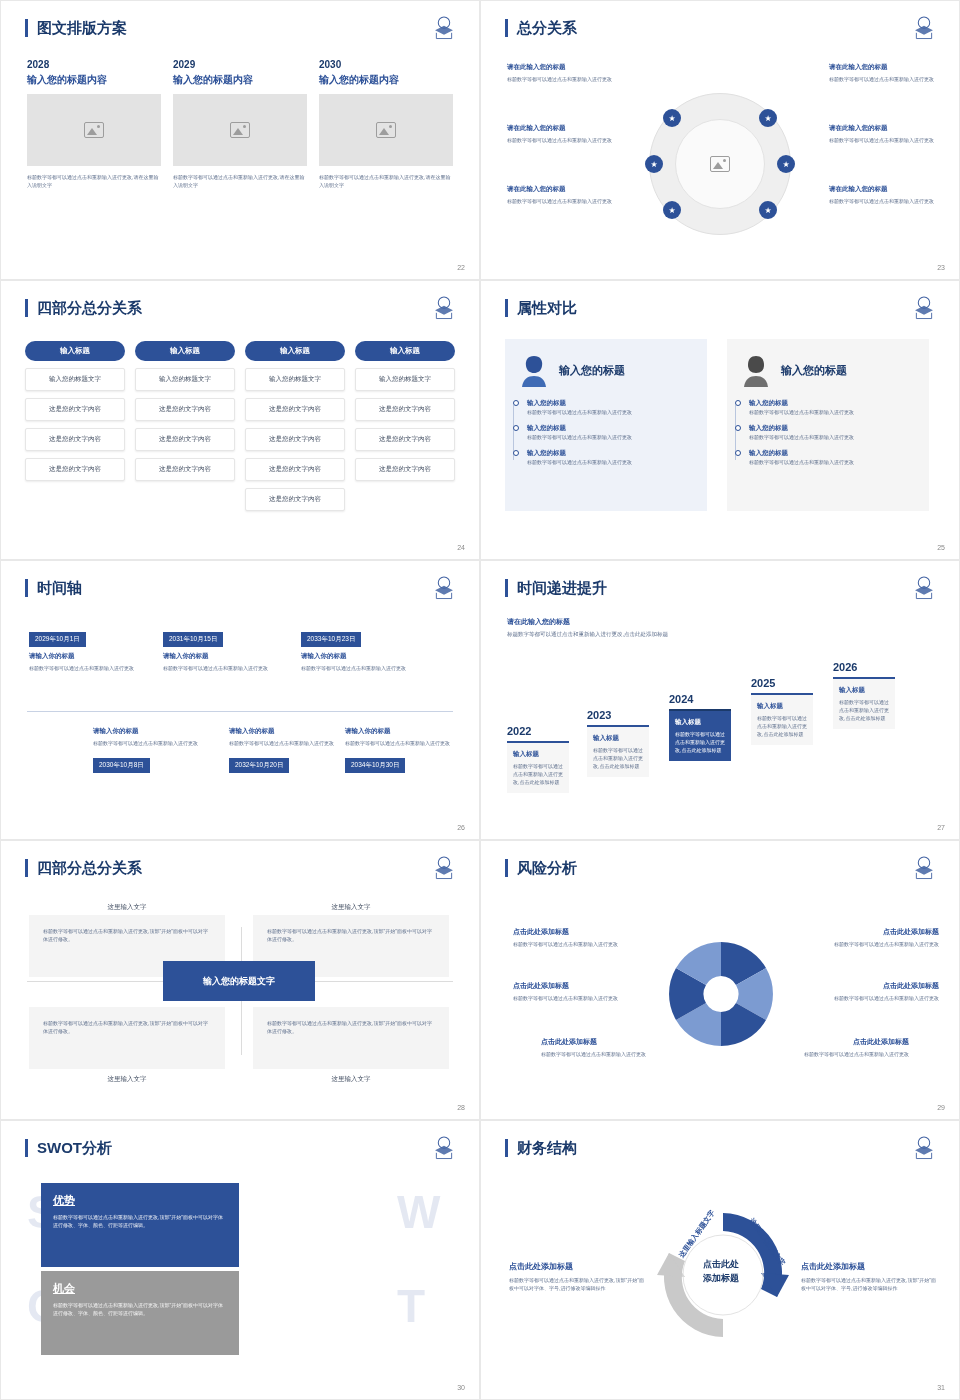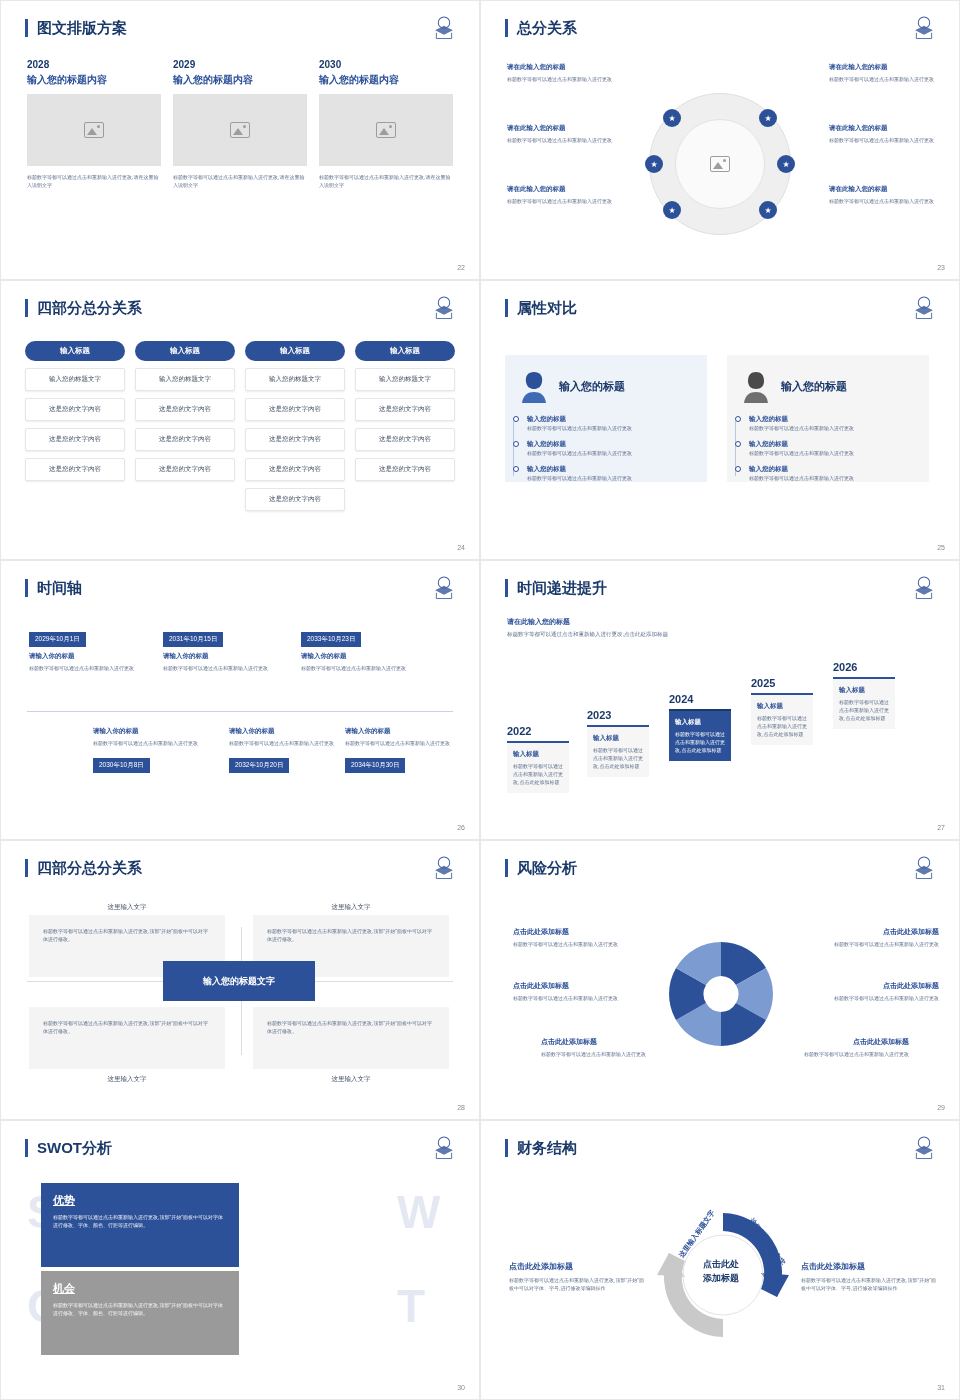--- a/index.html
+++ b/index.html
@@ -113,21 +113,21 @@
     background: #2d5198; color: #fff; font-size: 7.5px; text-align: center;
     padding: 5px 0; border-radius: 11px; font-weight: bold;
   }
   .s24-cell {
     background: #fff; border: 1px solid #e6e6e6; box-shadow: 0 1px 2px rgba(0,0,0,.08);
     font-size: 6.5px; color: #3e4a5e; text-align: center; padding: 6px 0;
     margin-top: 7px; border-radius: 2px;
   }
 
   
-  .s25-panel { position: absolute; top: 74px; height: 127px; width: 202px; }
+  .s25-panel { position: absolute; top: 58px; height: 172px; width: 202px; }
   .s25-left { left: 24px; background: #eef2f9; }
   .s25-right { left: 246px; background: #f5f5f5; }
   .s25-ptitle { font-size: 11px; font-weight: bold; color: #1b3a6b; }
   .s25-list { margin-top: 12px; padding-left: 22px; position: relative; }
   .s25-litem { margin-bottom: 8px; position: relative; }
   .s25-litem .lh { font-size: 6.5px; font-weight: bold; color: #2d5198; }
   .s25-dot {
     position: absolute; left: -14px; top: 1px; width: 6px; height: 6px;
     border-radius: 50%; border: 1.2px solid #2d5198; background: #fff;
   }

